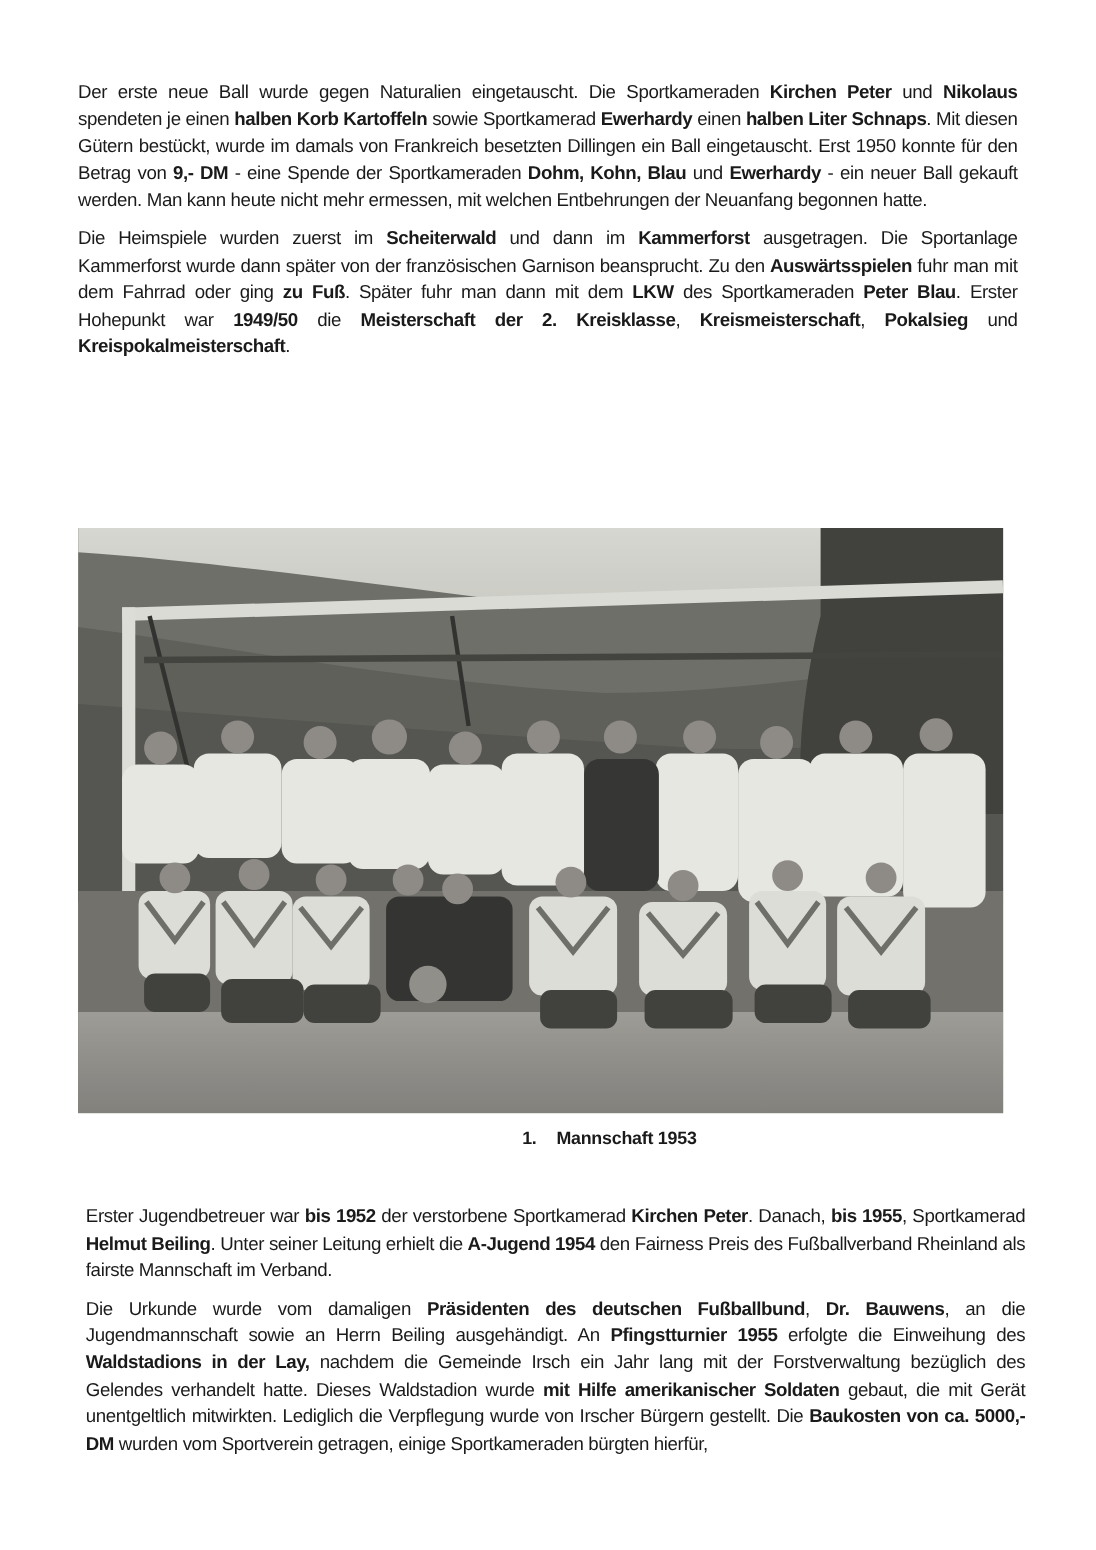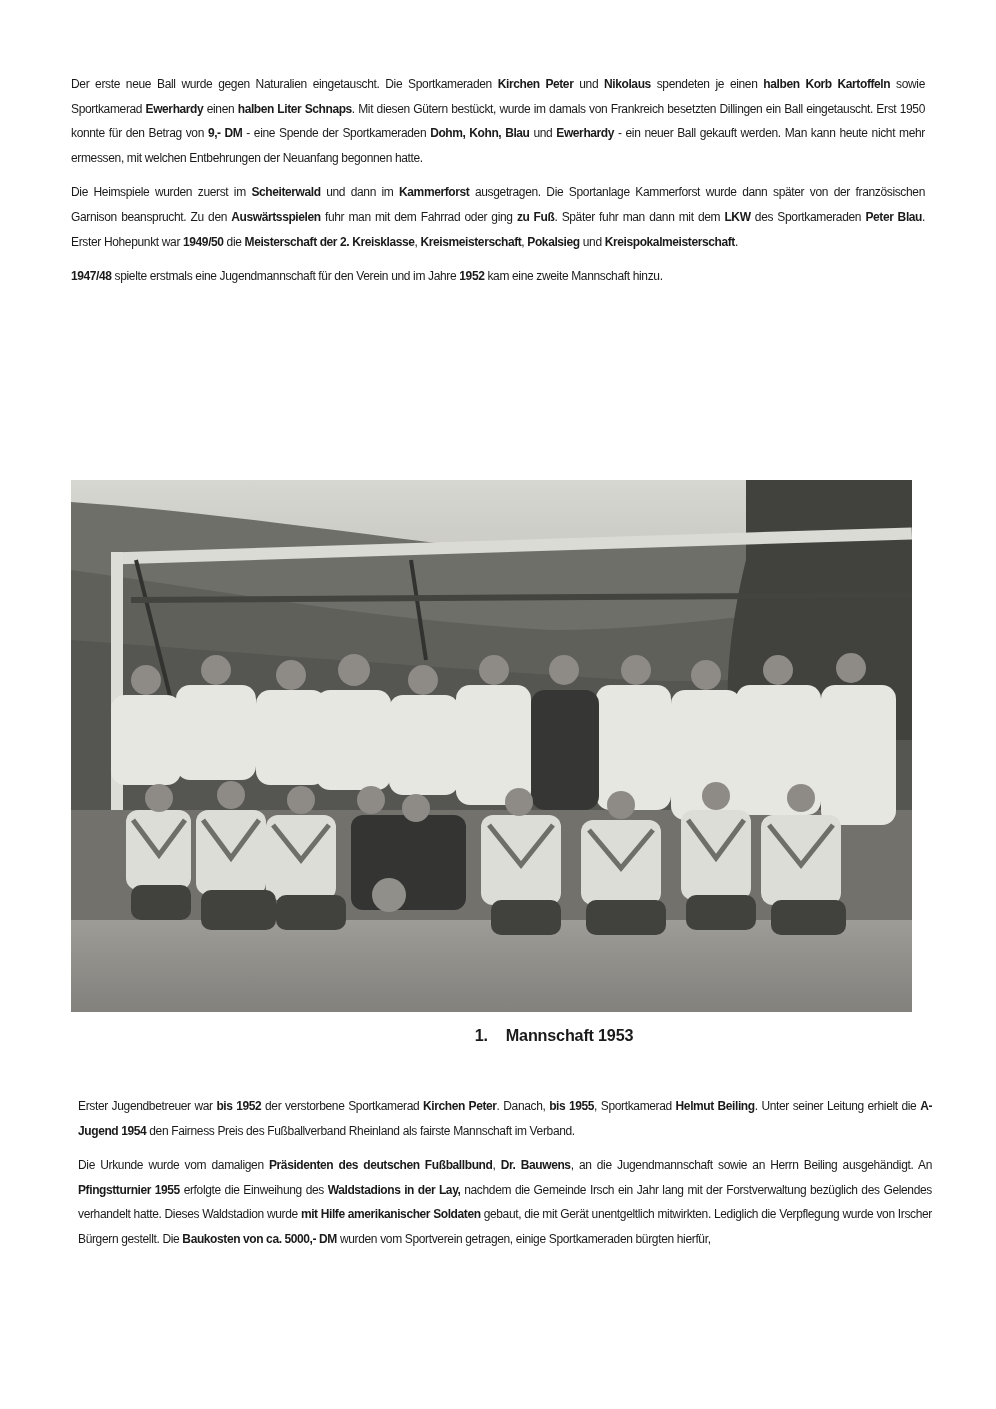--- a/index.html
+++ b/index.html
@@ -1,36 +1,35 @@
 <!DOCTYPE html>
 <html><head>
   <meta charset="utf-8">
   <style>
     html, body { margin: 0; padding: 0; background: #ffffff; }
     body { width: 996px; height: 1409px; position: relative; overflow: hidden;
            font-family: "Liberation Sans Narrow", "Liberation Sans", sans-serif; color: #1a1a1a; }
     .page { position: absolute; left: 71px; top: 72px; width: 854px; }
-    .para { font-size: 12px; line-height: 24.6px; text-align: justify; margin: 0 0 10px 0;
+    .para { font-size: 17px; line-height: 24.6px; text-align: justify; margin: 0 0 10px 0;
             letter-spacing: -0.35px; }
     .para b { font-weight: bold; letter-spacing: -0.4px; }
     .photo { position: absolute; left: 71px; top: 480px; width: 841px; height: 532px;
              background: #7a7a74; overflow: hidden; }
     .photo svg { display: block; width: 100%; height: 100%; }
     .caption { position: absolute; left: 16px; width: 996px; top: 1026px; text-align: center;
                font-size: 16.2px; font-weight: bold; letter-spacing: -0.2px; padding-left: 40px; }
     .caption .num { margin-right: 18px; }
     .lower { position: absolute; left: 78px; top: 1094px; width: 854px; }
   </style>
 </head>
 <body>
 
 <div class="page">
   <p class="para"><span>Der erste neue Ball wurde gegen Naturalien eingetauscht. Die Sportkameraden </span><b>Kirchen Peter</b><span> und </span><b>Nikolaus</b><span> spendeten je einen </span><b>halben Korb Kartoffeln</b><span> sowie Sportkamerad </span><b>Ewerhardy</b><span> einen </span><b>halben Liter Schnaps</b><span>. Mit diesen Gütern bestückt, wurde im damals von Frankreich besetzten Dillingen ein Ball eingetauscht. Erst 1950 konnte für den Betrag von </span><b>9,- DM</b><span> - eine Spende der Sportkameraden </span><b>Dohm, Kohn, Blau</b><span> und </span><b>Ewerhardy</b><span> - ein neuer Ball gekauft werden. Man kann heute nicht mehr ermessen, mit welchen Entbehrungen der Neuanfang begonnen hatte.</span></p>
   <p class="para"><span>Die Heimspiele wurden zuerst im </span><b>Scheiterwald</b><span> und dann im </span><b>Kammerforst</b><span> ausgetragen. Die Sportanlage Kammerforst wurde dann später von der französischen Garnison beansprucht. Zu den </span><b>Auswärtsspielen</b><span> fuhr man mit dem Fahrrad oder ging </span><b>zu Fuß</b><span>. Später fuhr man dann mit dem </span><b>LKW</b><span> des Sportkameraden </span><b>Peter Blau</b><span>. Erster Hohepunkt war </span><b>1949/50</b><span> die </span><b>Meisterschaft der 2. Kreisklasse</b><span>, </span><b>Kreismeisterschaft</b><span>, </span><b>Pokalsieg</b><span> und </span><b>Kreispokalmeisterschaft</b><span>.</span></p>
-  <p class="para"><b>1947/48</b><span> spielte erstmals eine Jugendmannschaft für den Verein und im Jahre </span><b>1952</b><span> kam eine zweite Mannschaft hinzu.</span></p>
 </div>
 
 <div class="photo">
   <svg viewBox="0 0 841 532" preserveAspectRatio="none">
     <defs>
       <linearGradient id="sky" x1="0" y1="0" x2="0" y2="1">
         <stop offset="0" stop-color="#d6d6d0"></stop>
         <stop offset="1" stop-color="#bdbdb6"></stop>
       </linearGradient>
       <linearGradient id="ground" x1="0" y1="0" x2="0" y2="1">

